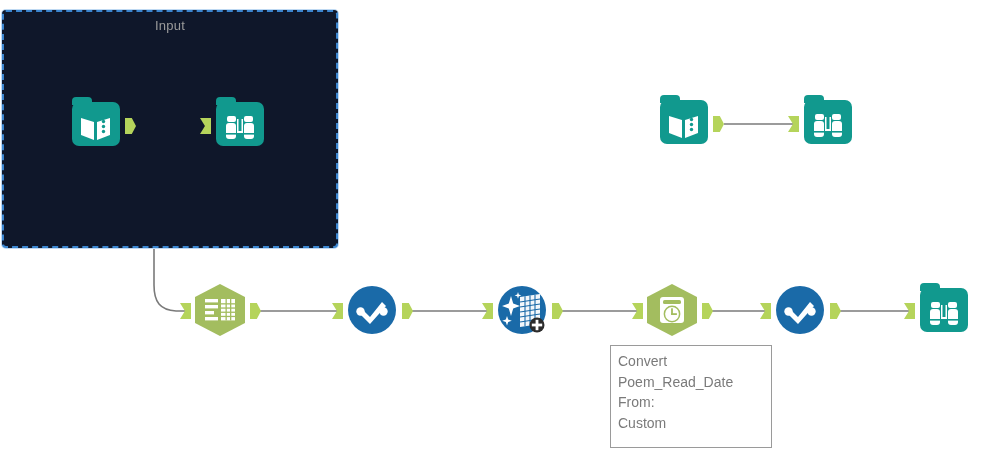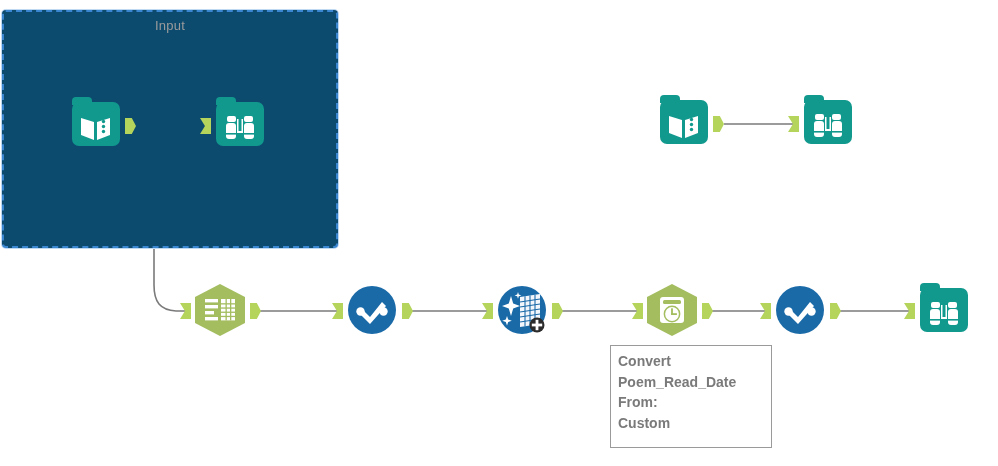--- a/index.html
+++ b/index.html
@@ -14,21 +14,21 @@
     position: relative;
     width: 998px;
     height: 466px;
     background: #ffffff;
     overflow: hidden;
   }
 
   
   .container {
     position: absolute;
-    background: #0c4a6e;
+    background: #0f172a;
     border-radius: 4px;
     box-sizing: border-box;
   }
   .container.selected {
     border: 2px dashed #3b86d0;
     box-shadow: 0 0 0 1px #bfd9f2;
   }
   .container.plain {
     border: 2px solid #4a4a4a;
   }
@@ -115,21 +115,21 @@
 
   
   .comment {
     position: absolute;
     background: #ffffff;
     border: 1px solid #9a9a9a;
     box-sizing: border-box;
     padding: 5px 7px 6px 7px;
     font-family: "Liberation Sans", sans-serif;
     font-size: 14px;
-    font-weight: bold;
+    font-weight: normal;
     color: #7a7a7a;
     line-height: 1.48;
     white-space: pre-line;
     user-select: none;
   }
 </style>
 </head>
 <body>
 
 <div id="canvas">

